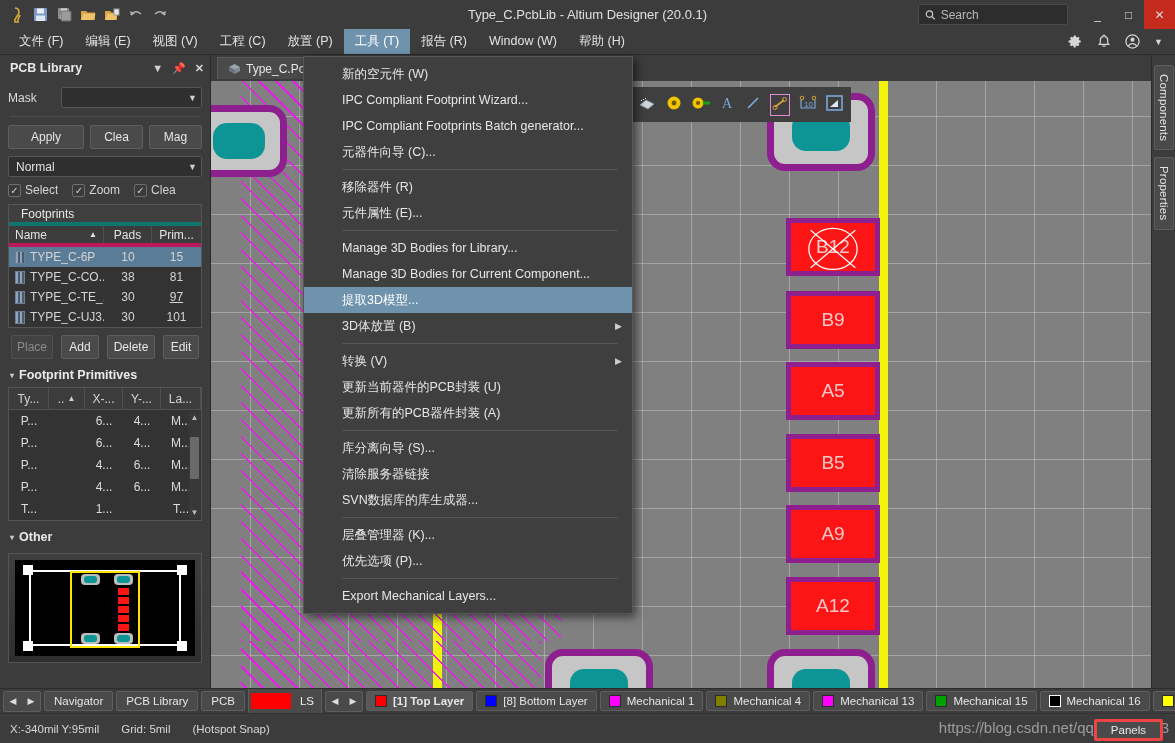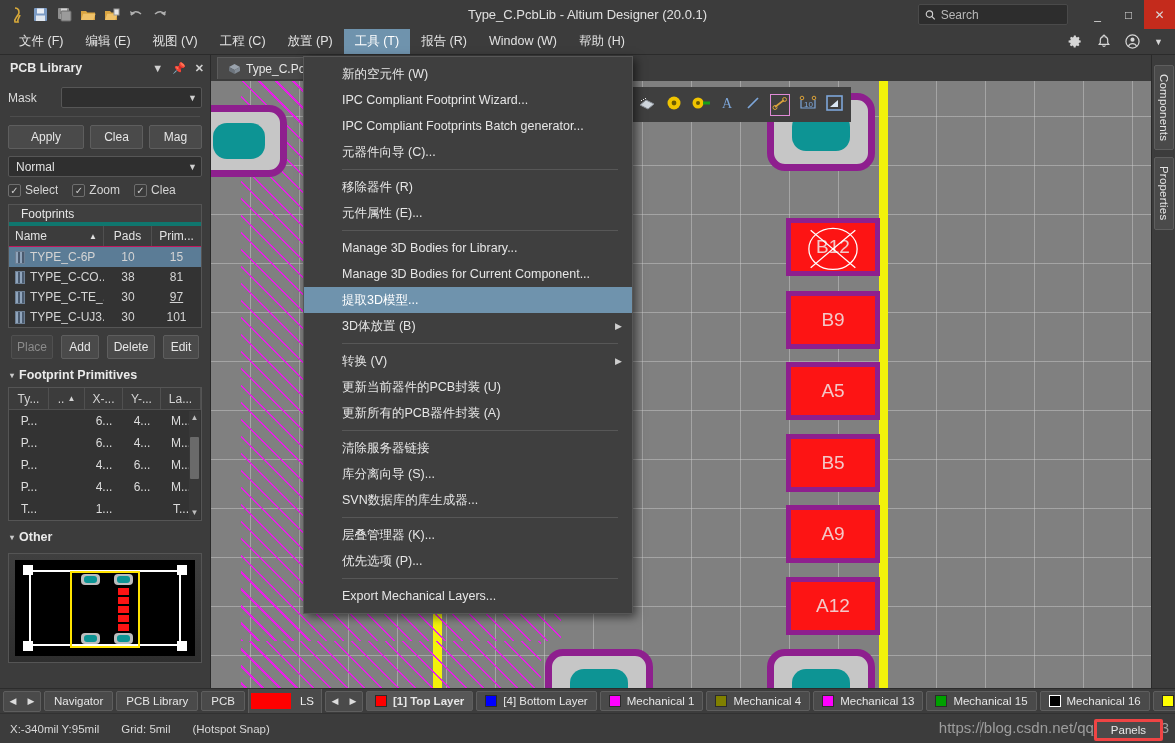--- a/index.html
+++ b/index.html
@@ -75,21 +75,21 @@
   .btn.disabled{ color:#8b8b8b; background:#424242; border-color:#505050; }
   .btnrow{ display:flex; gap:6px; }
   .chkrow{ display:flex; align-items:center; gap:4px; margin-top:6px; font-size:12px; }
   .chk{ width:13px;height:13px; background:#3a3a3a;border:1px solid #6e6e6e;border-radius:2px;
         display:inline-flex;align-items:center;justify-content:center;font-size:10px;color:#cfcfcf;}
   .chkgrp{ display:flex; align-items:center; gap:4px; margin-right:10px; overflow:hidden; white-space:nowrap;}
 
   .grid-wrap{ margin-top:7px; border:1px solid #555; background:#333; }
   .grid-title{ height:21px; background:#3f3f3f; display:flex; align-items:center;
                padding-left:12px; font-size:12px; color:#e6e6e6; border-bottom:4px solid #0f766e;}
-  .grid-head{ display:flex; height:21px; background:#3c3c3c; border-bottom:1px solid #be185d;
+  .grid-head{ display:flex; height:21px; background:#3c3c3c; border-bottom:4px solid #be185d;
               font-size:12px; color:#e2e2e2; }
   .grid-head div{ display:flex;align-items:center; padding:0 6px; border-right:1px solid #505050;}
   .grid-row{ display:flex; height:20px; font-size:12px; align-items:center; }
   .grid-row.sel{ background:#5b7c96; }
   .grid-row div{ display:flex;align-items:center; padding:0 6px; overflow:hidden; white-space:nowrap;}
   .fp-ico{ width:10px;height:13px;margin-right:5px;flex:none;
            background:linear-gradient(90deg,#8fa4bb 0 2px,#4a5a6e 2px 4px,#8fa4bb 4px 6px,#4a5a6e 6px 8px,#8fa4bb 8px 10px);
            border:1px solid #6d7f93;}
 
   .section-hdr{ display:flex;align-items:center;gap:5px;margin:9px 0 5px 2px;
@@ -597,21 +597,21 @@
     <span>◀</span>
     <span>▶</span>
   </div>
 
   <div class="ltab active">
     <span class="swatch" style="background:#ff0000;"></span>
     <span>[1] Top Layer</span>
   </div>
   <div class="ltab">
     <span class="swatch" style="background:#0000ff;"></span>
-    <span>[4] Bottom Layer</span>
+    <span>[8] Bottom Layer</span>
   </div>
   <div class="ltab">
     <span class="swatch" style="background:#ff00ff;"></span>
     <span>Mechanical 1</span>
   </div>
   <div class="ltab">
     <span class="swatch" style="background:#808000;"></span>
     <span>Mechanical 4</span>
   </div>
   <div class="ltab">
@@ -659,21 +659,21 @@
     <span class="sub">▶</span>
   </div>
   <div class="dd-sep"></div>
   <div class="dd-item">
     <span>转换 (V)</span>
     <span class="sub">▶</span>
   </div>
   <div class="dd-item">更新当前器件的PCB封装 (U)</div>
   <div class="dd-item">更新所有的PCB器件封装 (A)</div>
   <div class="dd-sep"></div>
+  <div class="dd-item">库分离向导 (S)...</div>
   <div class="dd-item">清除服务器链接</div>
-  <div class="dd-item">库分离向导 (S)...</div>
   <div class="dd-item">SVN数据库的库生成器...</div>
   <div class="dd-sep"></div>
   <div class="dd-item">层叠管理器 (K)...</div>
   <div class="dd-item">优先选项 (P)...</div>
   <div class="dd-sep"></div>
   <div class="dd-item">Export Mechanical Layers...</div>
 </div>
 
 </body></html>

